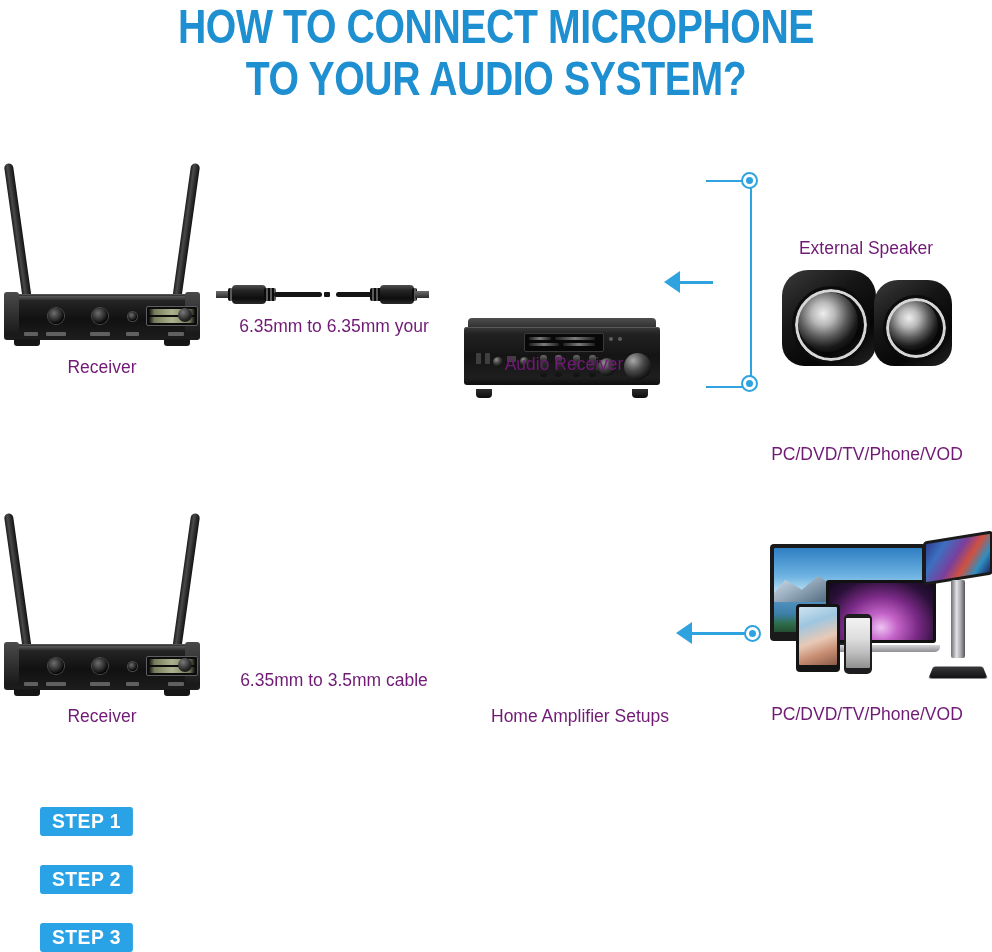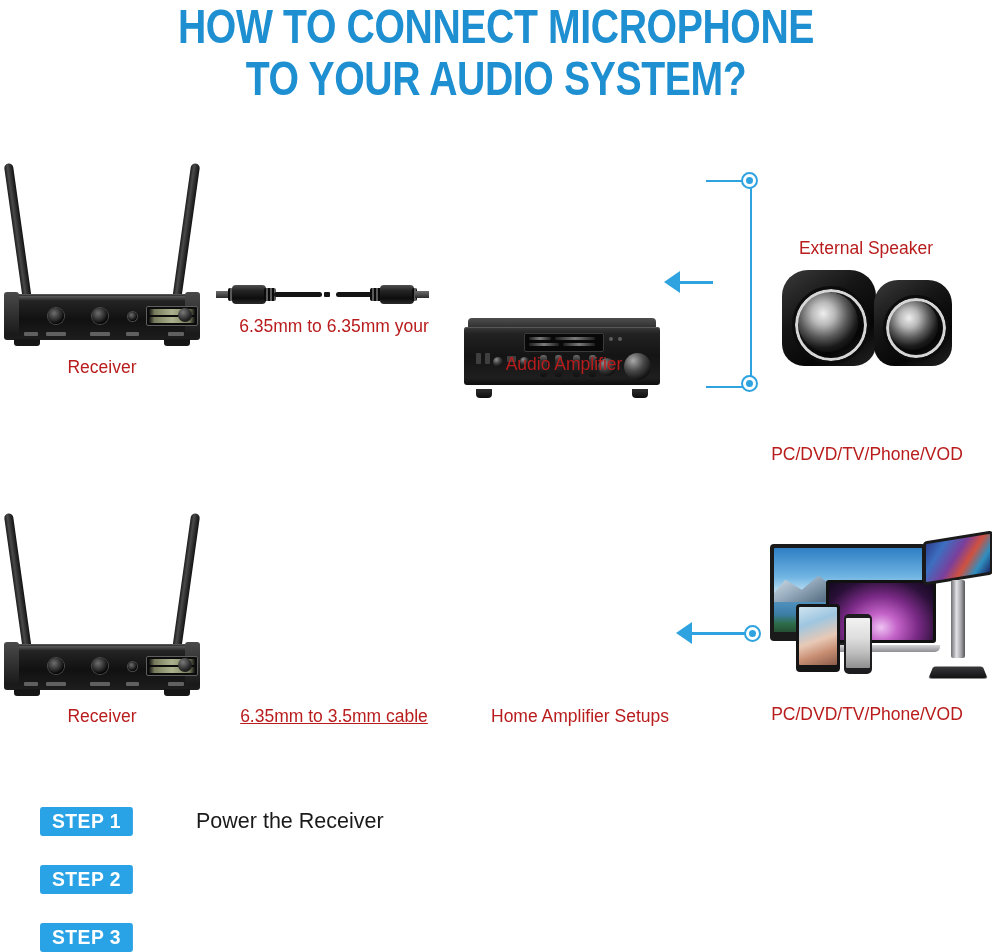--- a/index.html
+++ b/index.html
@@ -21,21 +21,21 @@
     line-height:1.02;
     transform:scaleX(0.80);
     transform-origin:center center;
     white-space:nowrap;
   }
   #title-line-1{font-size:49px;}
   #title-line-2{font-size:49px;margin-top:2px;}
 
   
   .caption{
-    font-size:17.5px;color:#b91c1c;text-align:center;white-space:nowrap;
+    font-size:17.5px;color:#701a75;text-align:center;white-space:nowrap;
     font-family:"Liberation Sans","DejaVu Sans",sans-serif;
   }
 
   
   .receiver{width:200px;height:190px;}
   .ant{
     position:absolute;bottom:26px;width:9px;height:160px;
     background:linear-gradient(90deg,#1b1b1b 0%,#4a4a4a 35%,#2a2a2a 70%,#111 100%);
     border-radius:5px;
   }
@@ -266,21 +266,21 @@
     border-top:11px solid transparent;border-bottom:11px solid transparent;
     border-right:16px solid #2fa3e0;
   }
   .conn-bracket{
     position:absolute;border:2.5px solid #2fa3e0;
     border-left:none;border-radius:0 9px 9px 0;background:transparent;
   }
 
   
   #steps{left:40px;top:792px;width:930px;}
-  .step-row{display:flex;align-items:center;height:58px;gap:28px;}
+  .step-row{display:flex;align-items:center;height:58px;}
   .step-badge{
     width:101px;height:29px;background:#2aa2e6;border-radius:3px;
     color:#ffffff;font-size:21px;font-weight:bold;
     display:flex;align-items:center;justify-content:center;
     font-family:"Liberation Sans Narrow","Liberation Sans",sans-serif;
     letter-spacing:.5px;transform:scaleX(.92);transform-origin:left center;
     flex:0 0 auto;
   }
   .step-text{
     margin-left:27px;font-size:21.5px;color:#1a1a1a;white-space:nowrap;
@@ -355,21 +355,21 @@
     <div class="amp-slider" style="left:109px;"></div>
     <div class="amp-slider" style="left:125px;"></div>
     <div class="amp-knob amp-sel"></div>
     <div class="amp-knob amp-vol"></div>
     <div class="amp-dot" style="left:145px;top:10px;width:4px;height:4px;"></div>
     <div class="amp-dot" style="left:154px;top:10px;width:4px;height:4px;"></div>
   </div>
   <div class="amp-foot" style="left:12px;"></div>
   <div class="amp-foot" style="right:12px;"></div>
 </div>
-<div class="abs caption" style="left:444px;top:354px;width:240px;">Audio Amplifier</div>
+<div class="abs caption" style="left:444px;top:354px;width:240px;">Audio Receiver</div>
 
 <div class="abs conn-bracket" style="left:706px;top:180px;width:44px;height:204px;"></div>
 <div class="conn-line abs" style="left:679px;top:281px;width:34px;height:2.5px;"></div>
 <div class="conn-arrow abs" style="left:664px;top:271px;"></div>
 <div class="conn-dot abs" style="left:741px;top:172px;"></div>
 <div class="conn-dot abs" style="left:741px;top:375px;"></div>
 
 <div class="abs ext-spk" style="left:778px;top:140px;">
   <div class="spk-box left">
     <div class="spk-driver" style="left:16px;top:22px;width:60px;height:60px;"></div>
@@ -432,21 +432,21 @@
     <div class="rx-micro-label" style="left:42px;width:20px;"></div>
     <div class="rx-micro-label" style="left:86px;width:20px;"></div>
     <div class="rx-micro-label" style="left:122px;width:13px;"></div>
     <div class="rx-micro-label" style="right:16px;width:16px;"></div>
   </div>
   <div class="rx-foot" style="left:12px;"></div>
   <div class="rx-foot" style="right:12px;"></div>
 </div>
 <div class="abs caption" style="left:2px;top:706px;width:200px;">Receiver</div>
 
-<div class="abs caption" style="left:204px;top:706px;width:260px;text-decoration:underline;">6.35mm to 3.5mm cable</div>
+<div class="abs caption" style="left:204px;top:670px;width:260px;">6.35mm to 3.5mm cable</div>
 
 <div class="abs ht" style="left:466px;top:508px;">
   
   
   
   
   
   
   
   
@@ -457,21 +457,20 @@
 
 <div class="conn-line abs" style="left:690px;top:632px;width:62px;height:2.5px;"></div>
 <div class="conn-arrow abs" style="left:676px;top:622px;"></div>
 <div class="conn-dot abs" style="left:744px;top:625px;"></div>
 
 <div class="abs caption" style="left:742px;top:704px;width:250px;">PC/DVD/TV/Phone/VOD</div>
 
 <div class="abs" id="steps">
   <div class="step-row">
     <div class="step-badge">STEP 1</div>
-    <div class="step-text">Power the Receiver</div>
   </div>
   <div class="step-row">
     <div class="step-badge">STEP 2</div>
   </div>
   <div class="step-row">
     <div class="step-badge">STEP 3</div>
   </div>
 </div>
 
 </body></html>

